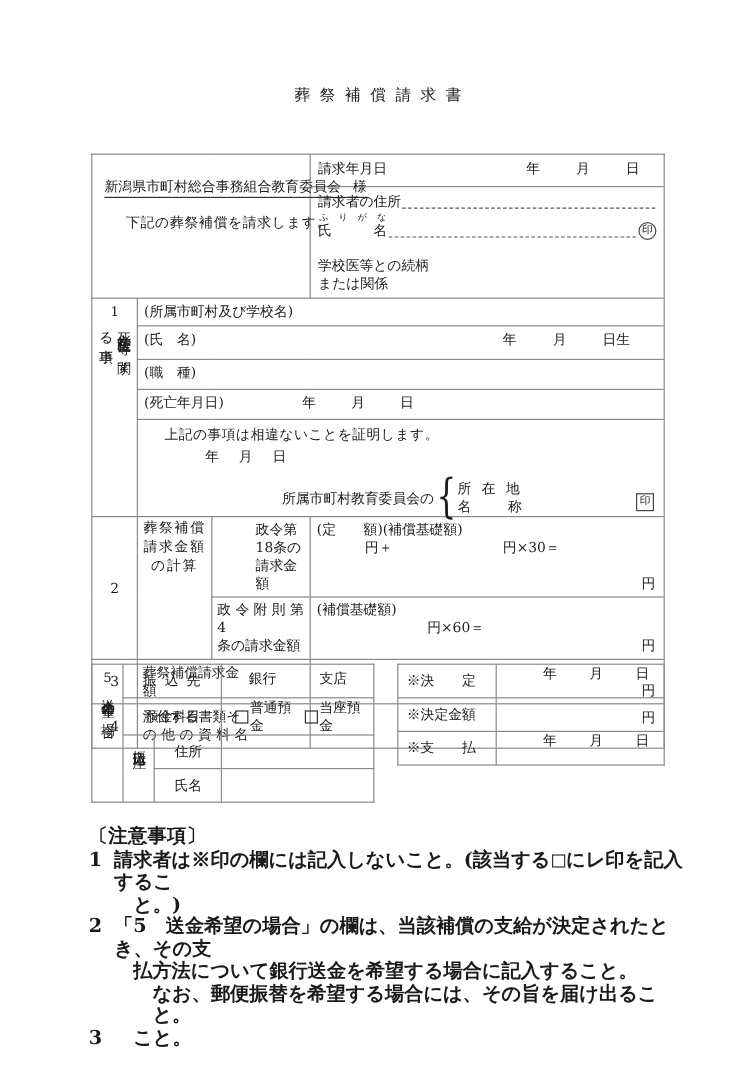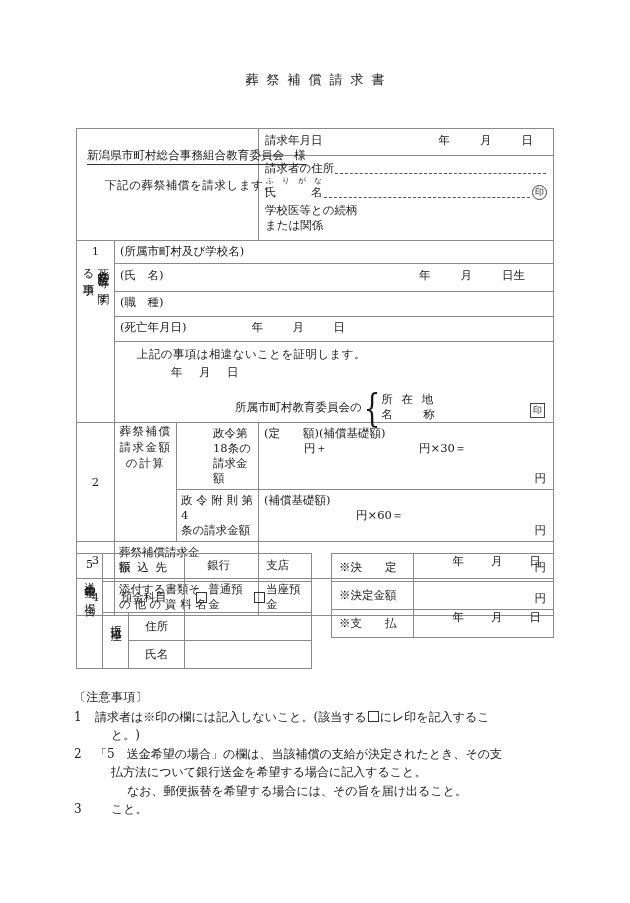--- a/index.html
+++ b/index.html
@@ -228,22 +228,23 @@
     justify-content: center;
     gap: 36px;
     padding: 4px 0;
   }
 
   
   .notes {
     position: absolute;
     left: 74px; top: 688px;
     width: 500px;
-    font-size: 12px;
+    font-size: 16px;
     line-height: 18.5px;
+    font-weight: bold;
   }
   .notes-title { margin-bottom: 1px; letter-spacing: 0.3px; }
   .note {
     display: flex;
     align-items: flex-start;
     margin-bottom: 0px;
   }
   .note-num {
     flex: 0 0 auto;
     width: 21px;
@@ -302,21 +303,21 @@
           <div class="fill-row">
             <span class="fill-label">請求者の住所</span>
             <span class="dots"></span>
           </div>
           <div class="furigana">ふ り が な</div>
           <div class="fill-row">
             <span class="fill-label">氏　　　名</span>
             <span class="dots"></span>
             <span class="seal-circle">印</span>
           </div>
-          <div style="margin-top:3px">学校医等との続柄</div>
+          <div style="margin-top:14px">学校医等との続柄</div>
           <div>または関係</div>
         </div>
       </td>
     </tr>
 
     <tr>
       <td rowspan="5">
         <div class="vcell-wrap">
           <div class="vnum">1</div>
           <div class="vtext-cols">

